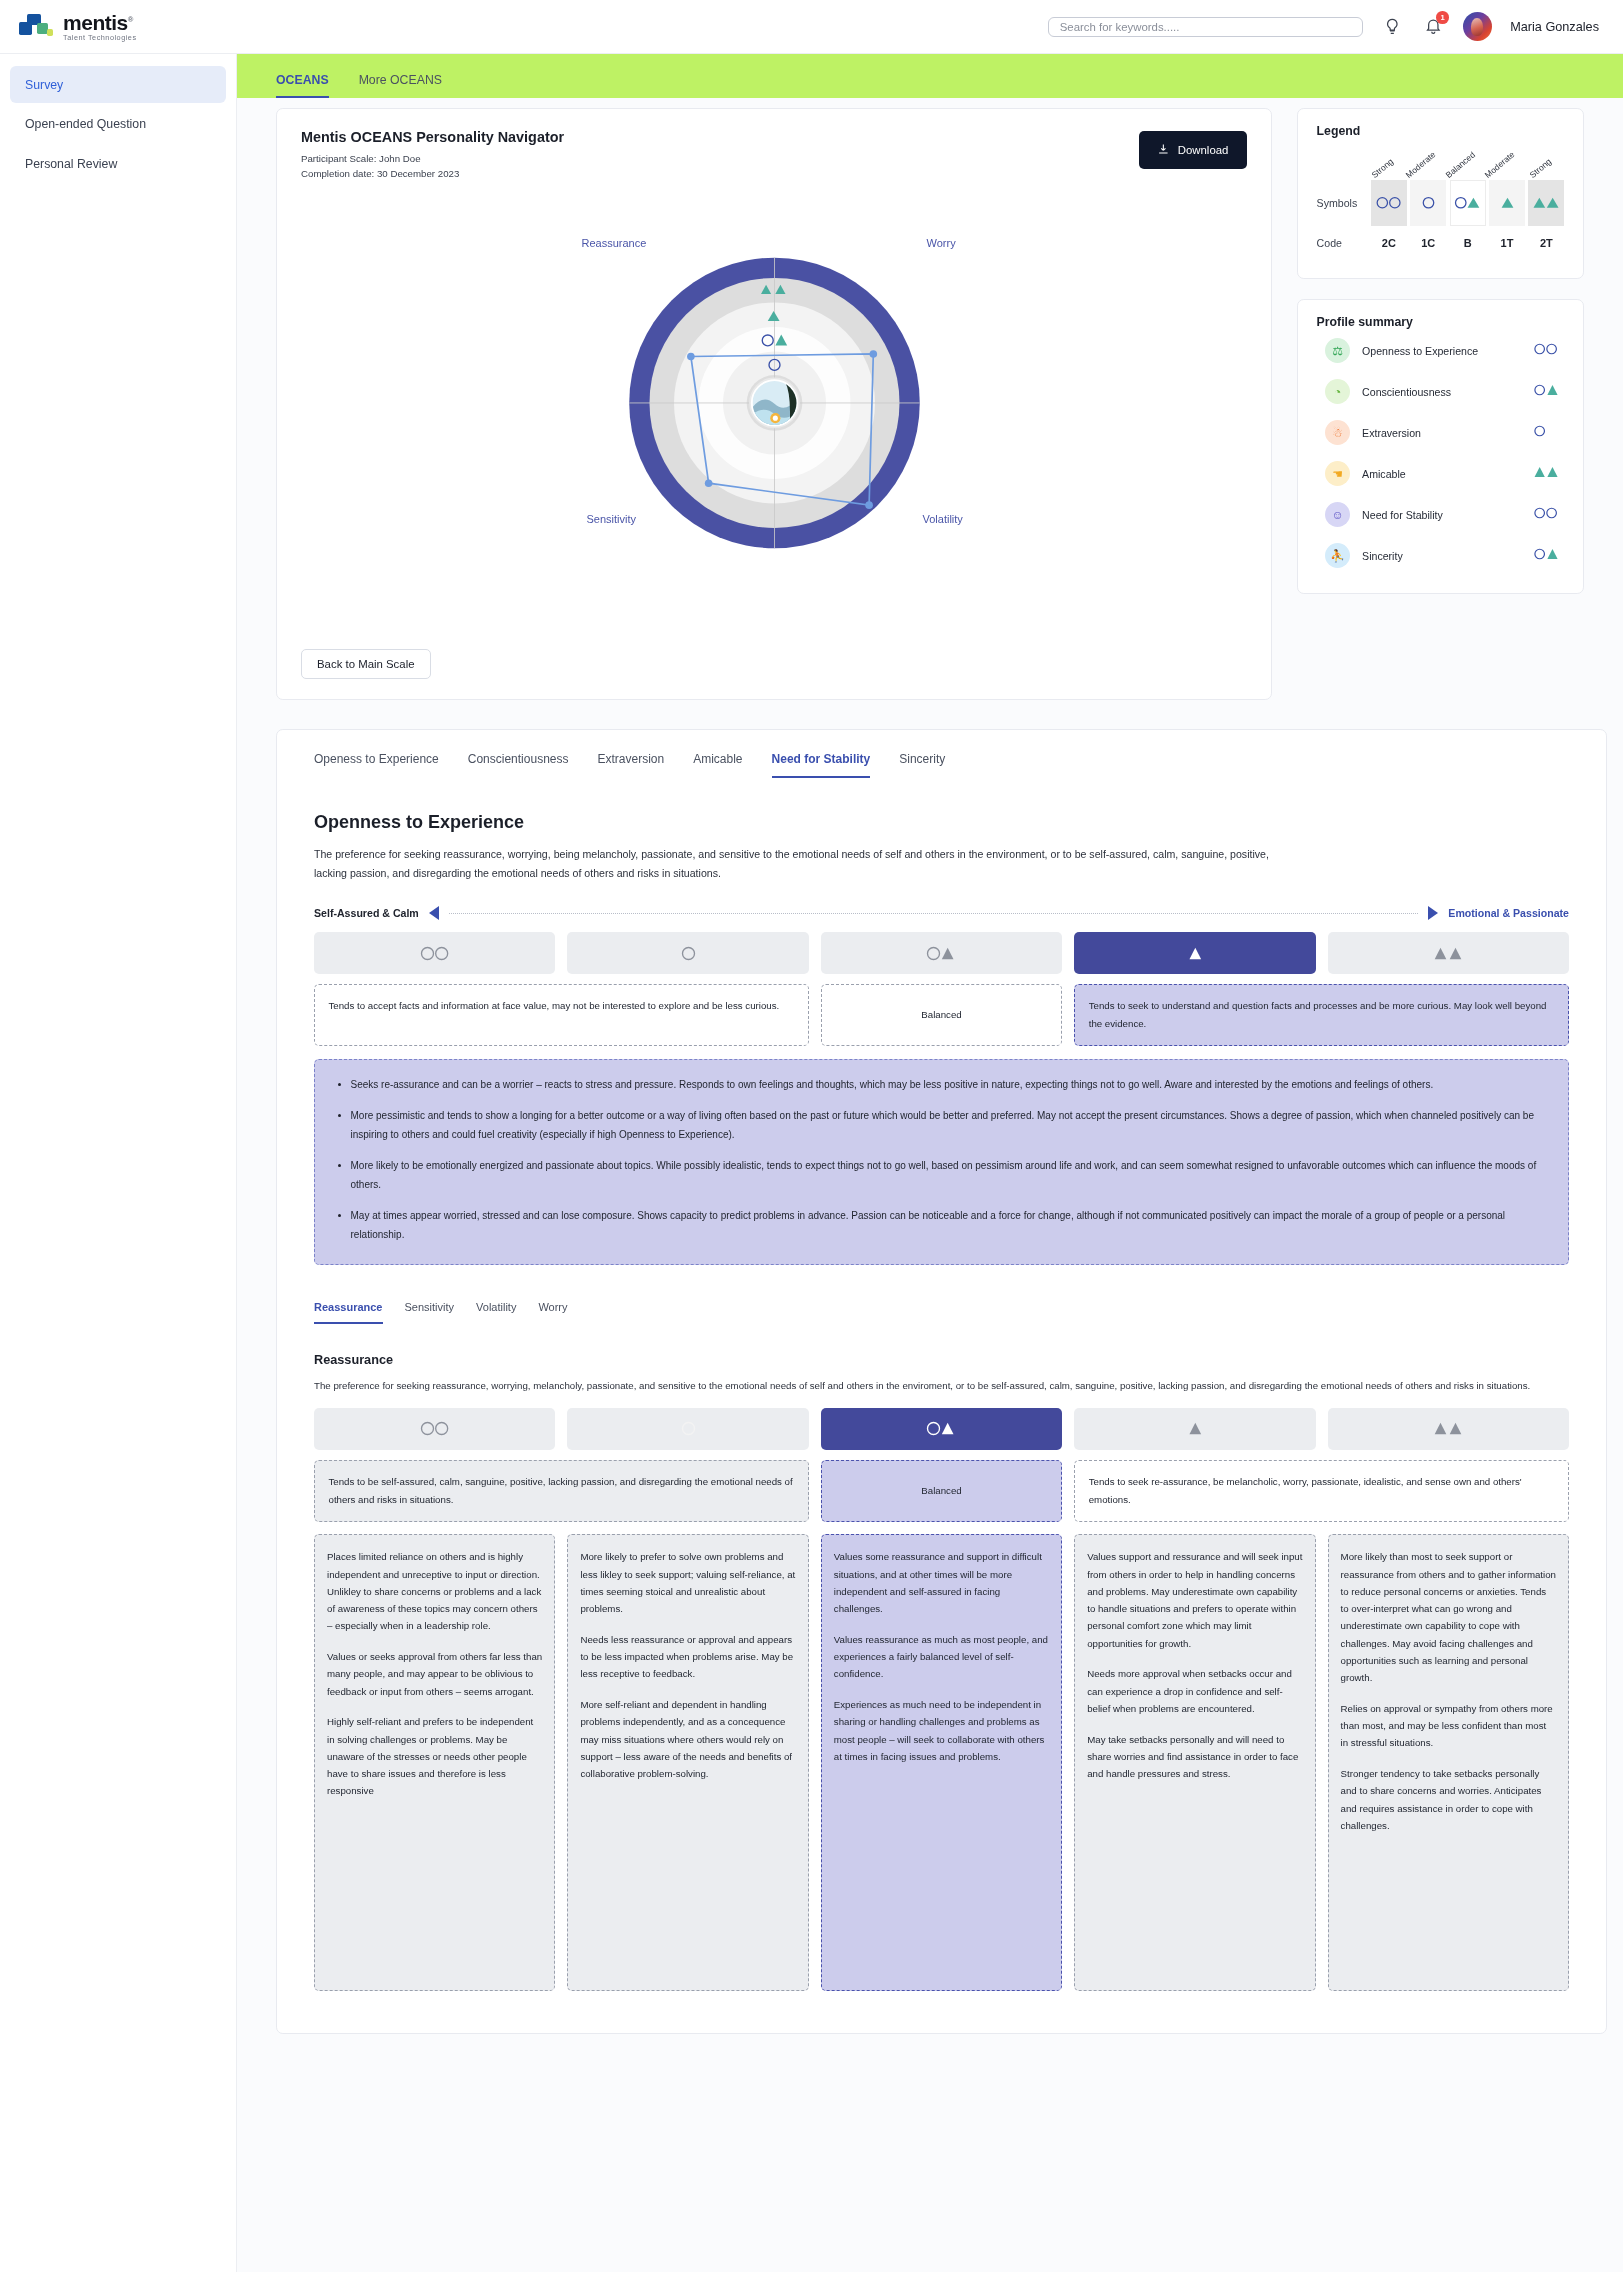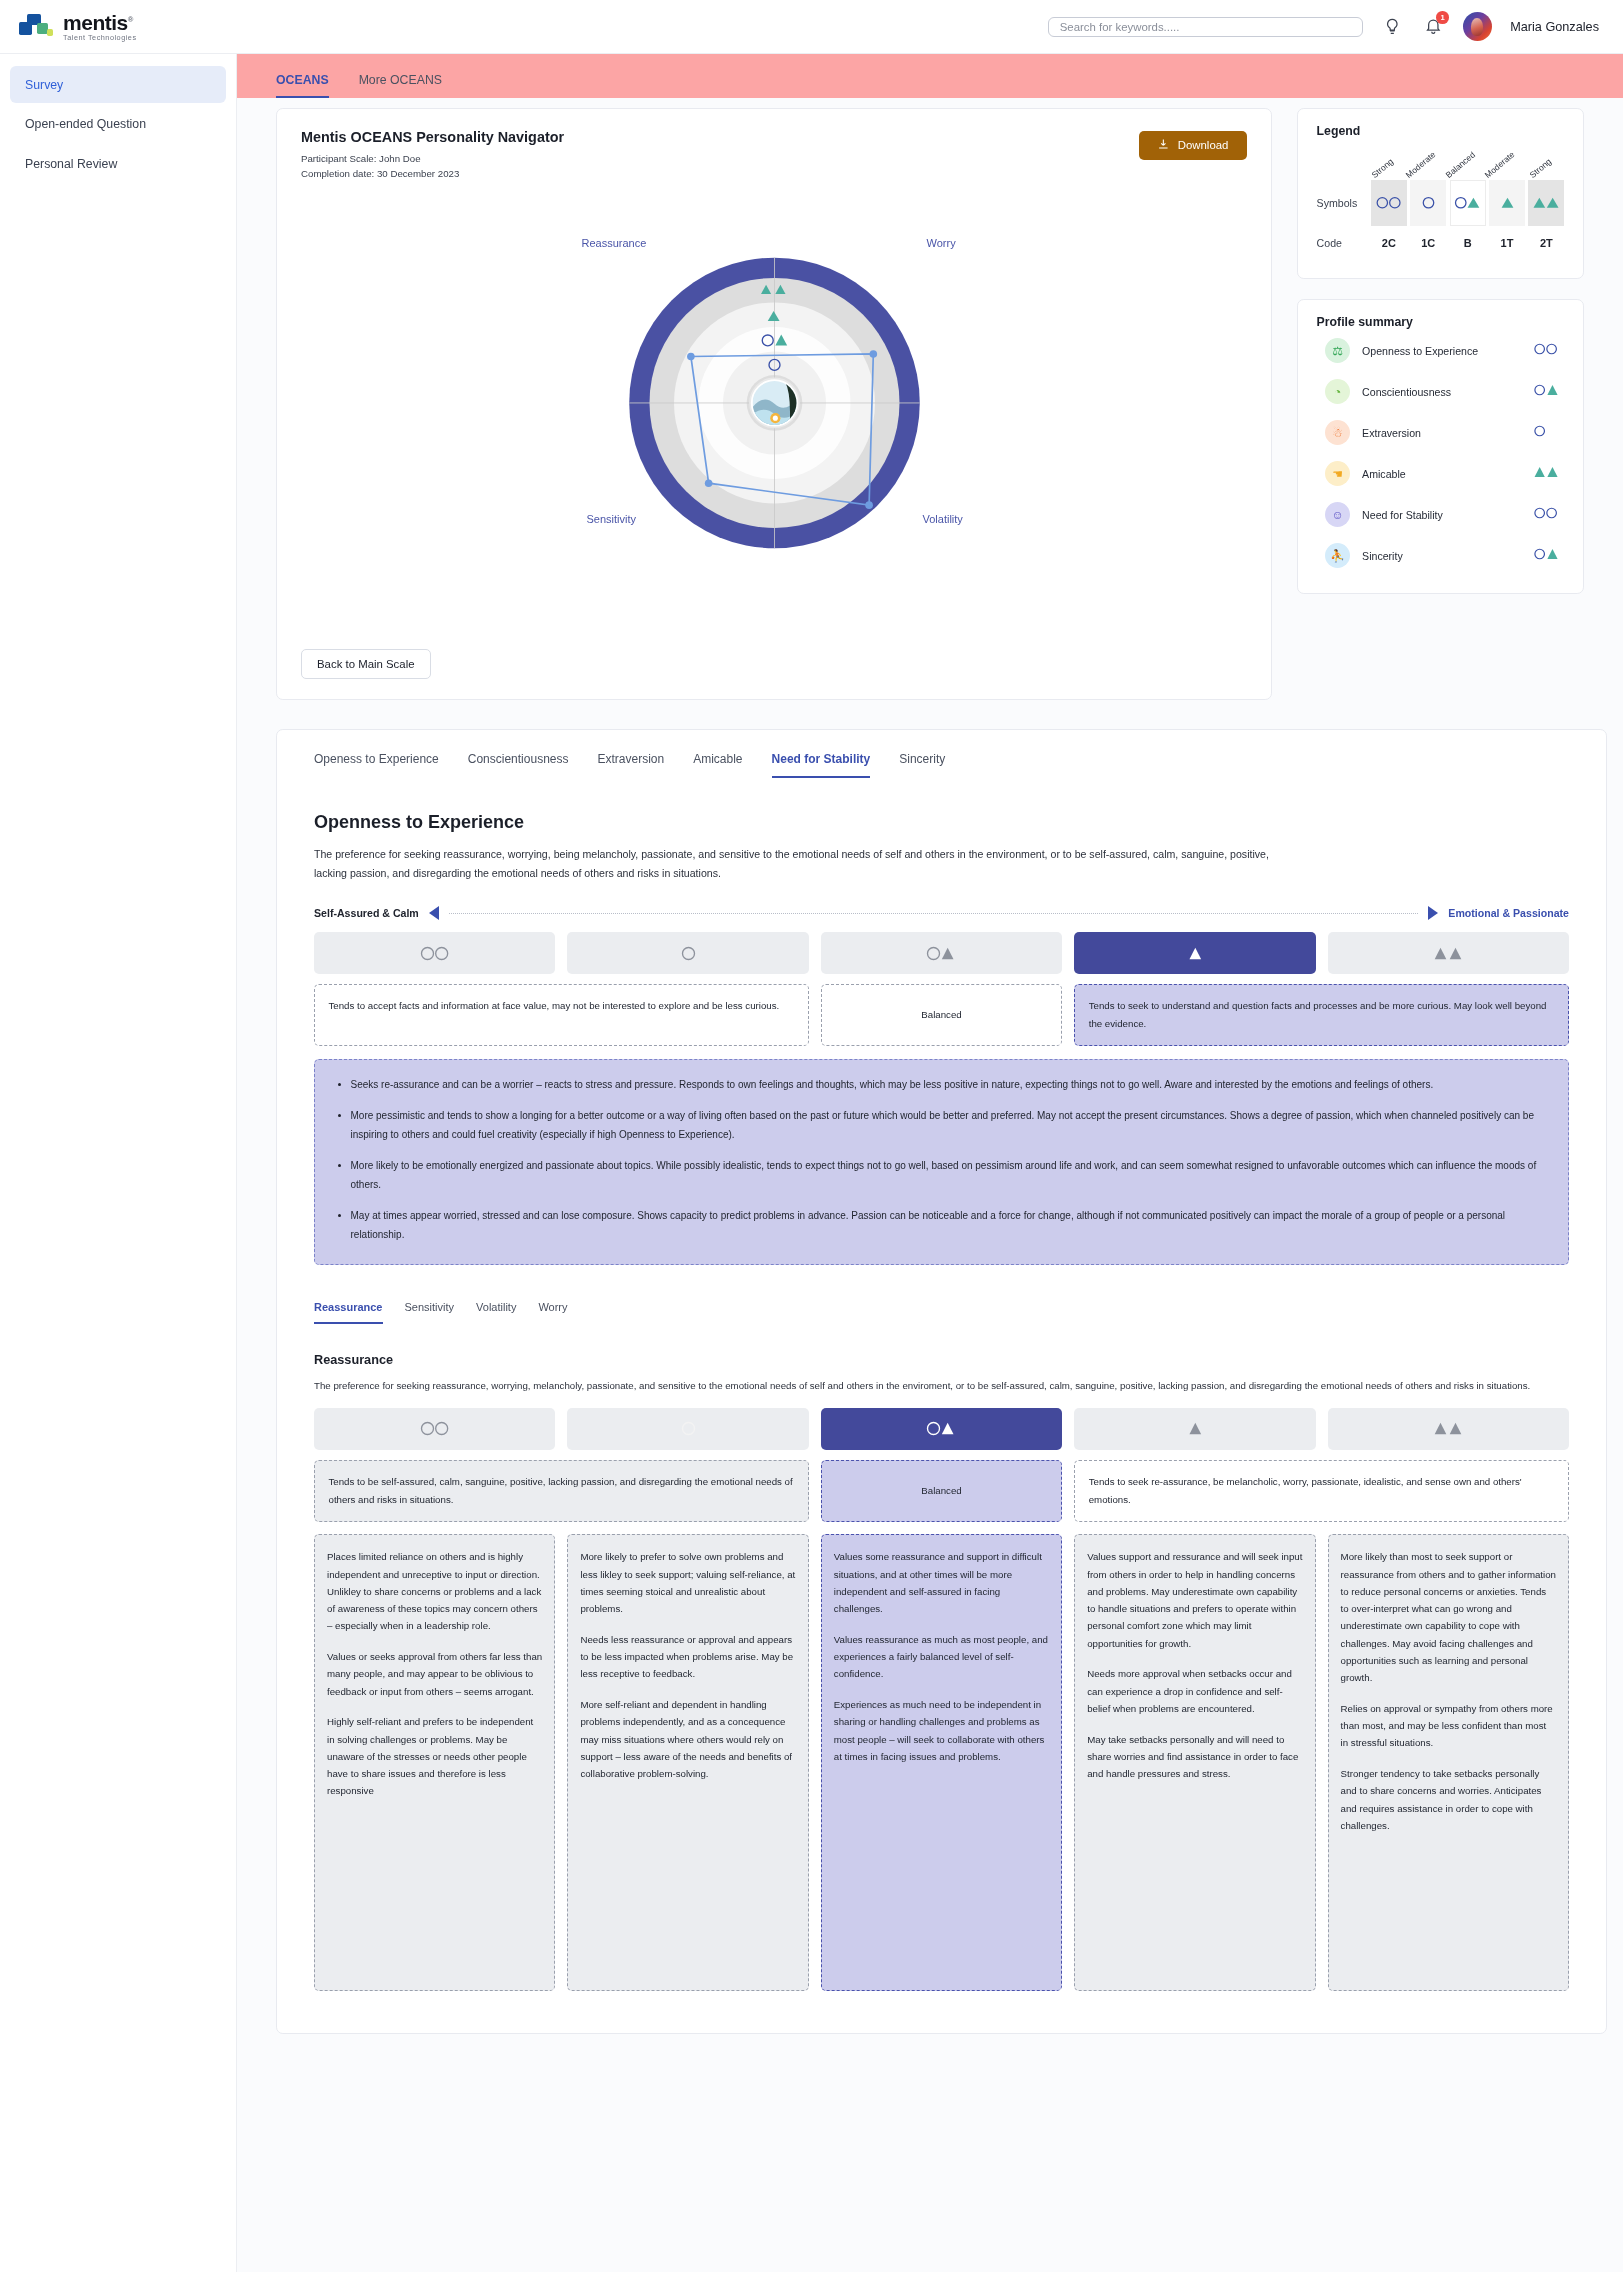--- a/index.html
+++ b/index.html
@@ -68,42 +68,42 @@
   .side-item {
     height: 37px; display: flex; align-items: center; padding: 0 15px;
     font-size: 12.3px; color: #3b4251; border-radius: 6px; cursor: pointer; margin-bottom: 2.5px;
   }
   .side-item.active { background: #e6ecf9; color: #2f5fd8; }
 
   .content { flex: 1; background: #fafbfd; min-height: 2218px; padding: 0 0 34px 0; }
 
   
   .page-tabs {
-    display: flex; gap: 30px; padding: 18.6px 0 0 39px; background: #fca5a5;
+    display: flex; gap: 30px; padding: 18.6px 0 0 39px; background: #bef264;
   }
   .page-tab {
     font-size: 12.3px; color: #4a5160; padding-bottom: 9.3px; cursor: pointer;
     border-bottom: 2.5px solid transparent;
   }
   .page-tab.active { color: #3a4fae; font-weight: 700; border-bottom-color: #3a4fae; }
 
   
   .cards-row { display: flex; gap: 25px; padding: 10px 39px 0 39px; align-items: flex-start; }
   .card {
     background: #fff; border: 0.8px solid #e8eaf0; border-radius: 6.8px;
   }
   .chart-card { flex: 1; padding: 20px 24px 22px 24px; position: relative; min-height: 592px;}
   .side-col { width: 287px; flex: none; display: flex; flex-direction: column; gap: 20px; }
 
   .rep-title { font-size: 14.4px; font-weight: 700; color: #1b1f29; }
   .rep-meta { font-size: 9.7px; color: #3c424f; margin-top: 6px; line-height: 1.55; }
   .dl-btn {
     position: absolute; right: 24px; top: 22px;
-    background: #a16207; color: #fff; border: none; border-radius: 5px;
-    height: 29px; padding: 0 18.6px; font-size: 11.4px; display: flex;
+    background: #0f172a; color: #fff; border: none; border-radius: 5px;
+    height: 38px; padding: 0 18.6px; font-size: 11.4px; display: flex;
     align-items: center; gap: 7.6px; cursor: pointer; font-family: inherit;
   }
   .back-btn {
     border: 0.8px solid #d9dde5; background: #fff; border-radius: 5px;
     height: 30px; padding: 0 15px; font-size: 11.4px; color: #20242e;
     cursor: pointer; font-family: inherit; position: absolute; left: 24px; bottom: 20px;
   }
 
   
   .radar-wrap { display: flex; justify-content: center; margin-top: 15px; }

